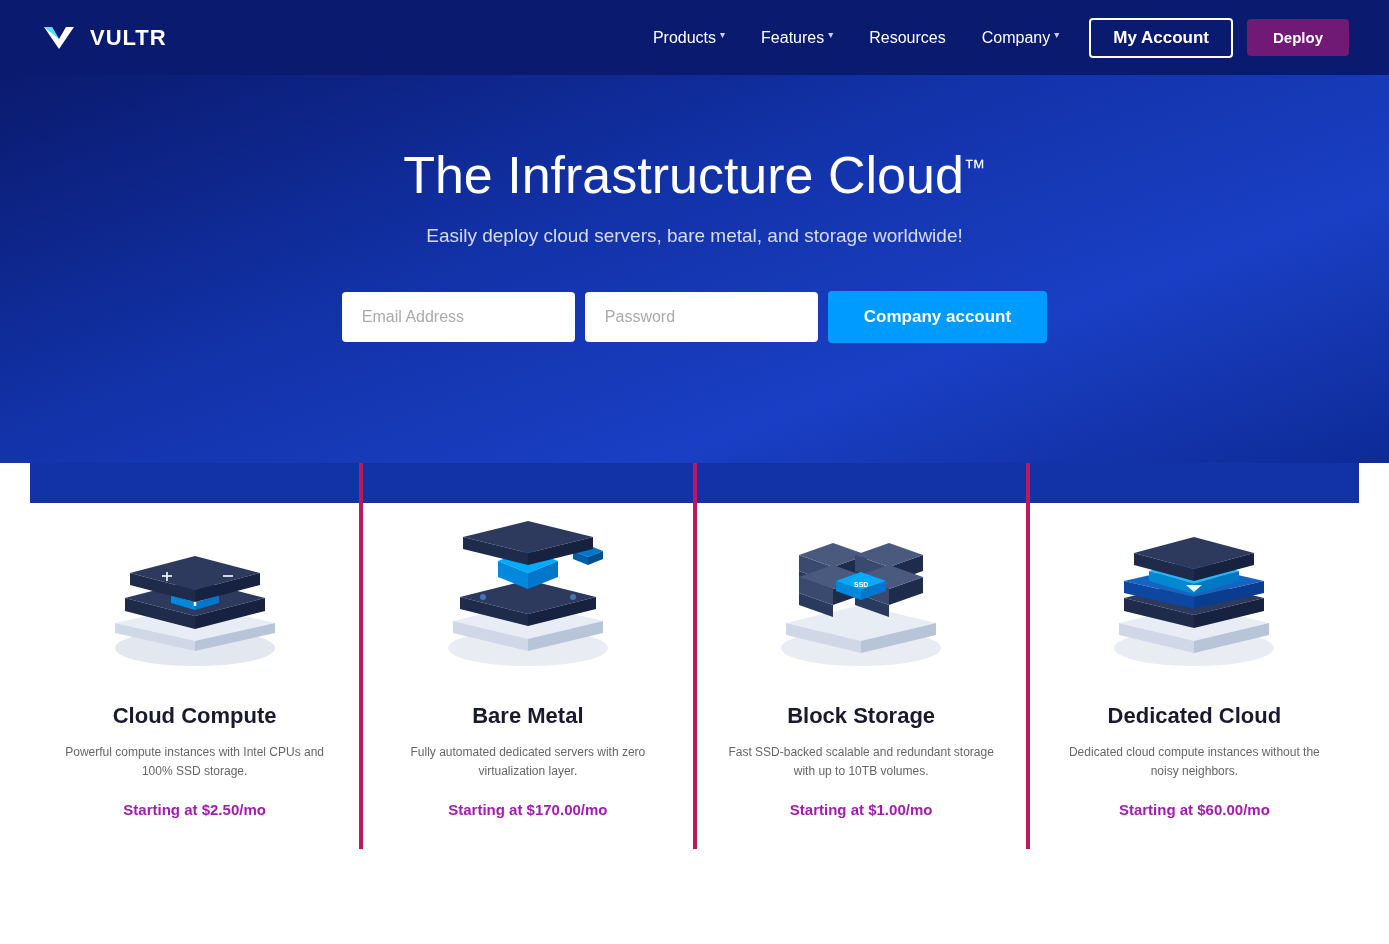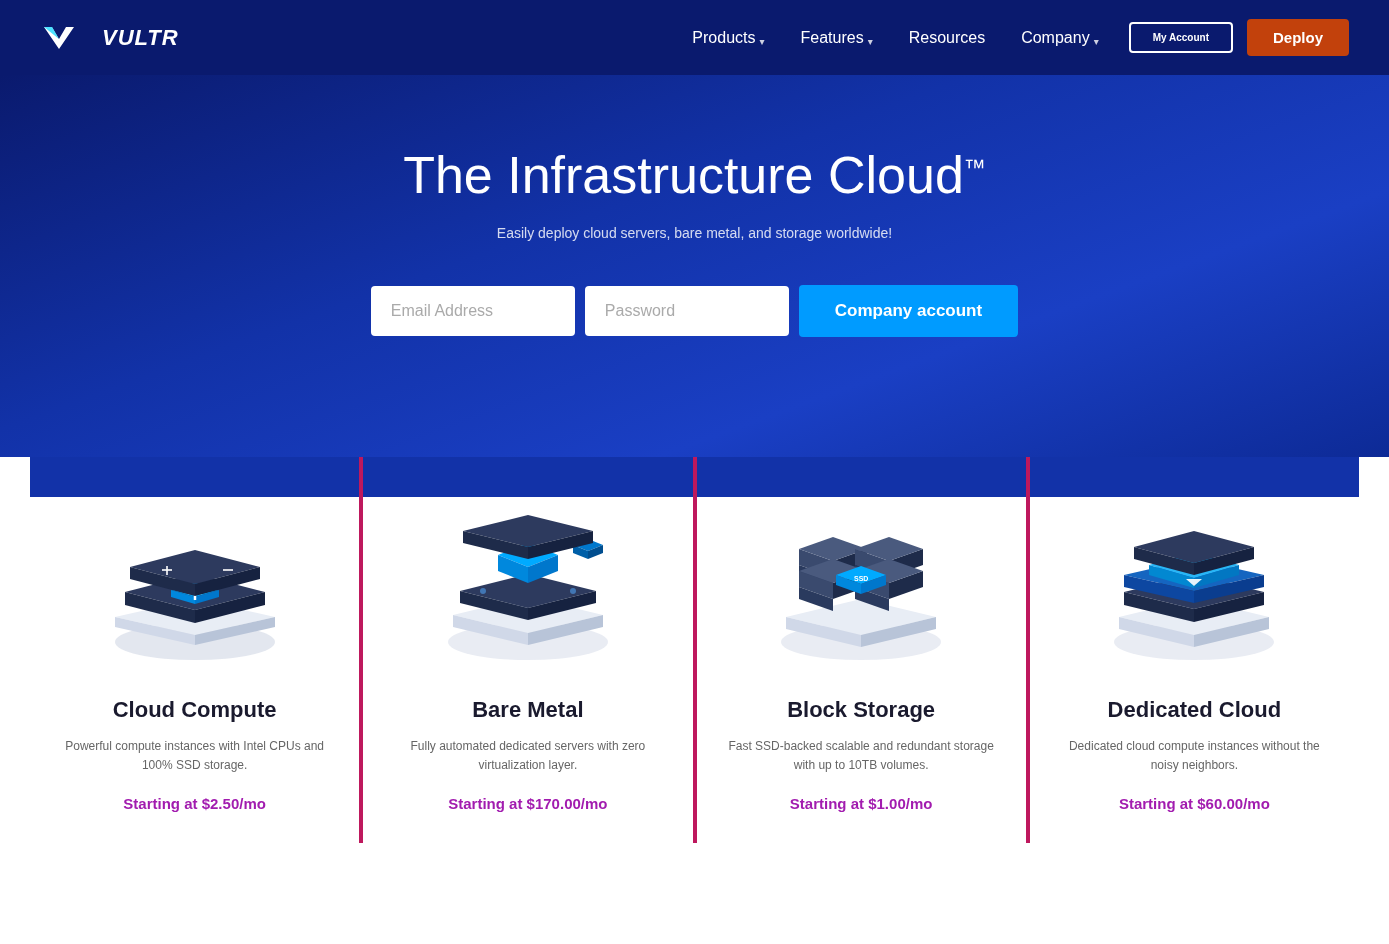--- a/index.html
+++ b/index.html
@@ -12,22 +12,21 @@
       align-items: center;
       justify-content: space-between;
       padding: 0 40px;
       height: 75px;
       position: relative;
       z-index: 10;
     }
     .nav-logo {
       display: flex;
       align-items: center;
-      gap: 24px;
-      font-style: italic;
+      gap: 12px;
     }
     .logo-icon {
       width: 38px;
       height: 38px;
     }
     .logo-text {
       color: white;
       font-size: 22px;
       font-weight: 700;
       letter-spacing: 1px;
@@ -37,41 +36,41 @@
       align-items: center;
       gap: 8px;
     }
     .nav-link {
       color: white;
       text-decoration: none;
       font-size: 16px;
       font-weight: 500;
       padding: 8px 14px;
       display: flex;
-      align-items: flex-end;
+      align-items: flex-start;
       gap: 4px;
       cursor: pointer;
     }
     .nav-link .chevron {
       font-size: 10px;
       opacity: 0.8;
     }
     .nav-btn-account {
       color: white;
       border: 2px solid white;
       padding: 8px 22px;
       border-radius: 4px;
-      font-size: 10px;
+      font-size: 17px;
       font-weight: 600;
       cursor: pointer;
       background: transparent;
       margin-left: 8px;
     }
     .nav-btn-deploy {
-      background: #c2410c;
+      background: #701a75;
       color: white;
       border: none;
       padding: 10px 26px;
       border-radius: 4px;
       font-size: 15px;
       font-weight: 700;
       cursor: pointer;
       margin-left: 6px;
     }
 
@@ -87,37 +86,37 @@
       font-size: 52px;
       font-weight: 400;
       margin-bottom: 20px;
     }
     .hero-title sup {
       font-size: 22px;
       vertical-align: super;
     }
     .hero-subtitle {
       color: rgba(255,255,255,0.82);
-      font-size: 14px;
+      font-size: 19px;
       margin-bottom: 44px;
     }
     .hero-form {
       display: flex;
       justify-content: center;
       gap: 0;
       align-items: center;
       flex-wrap: wrap;
       gap: 10px;
     }
     .hero-input {
       padding: 16px 20px;
       font-size: 16px;
       border: none;
       border-radius: 4px;
-      width: 204px;
+      width: 233px;
       outline: none;
       color: #555;
     }
     .hero-input::placeholder {
       color: #aaa;
     }
     .hero-btn {
       background: #009bff;
       color: white;
       border: none;

